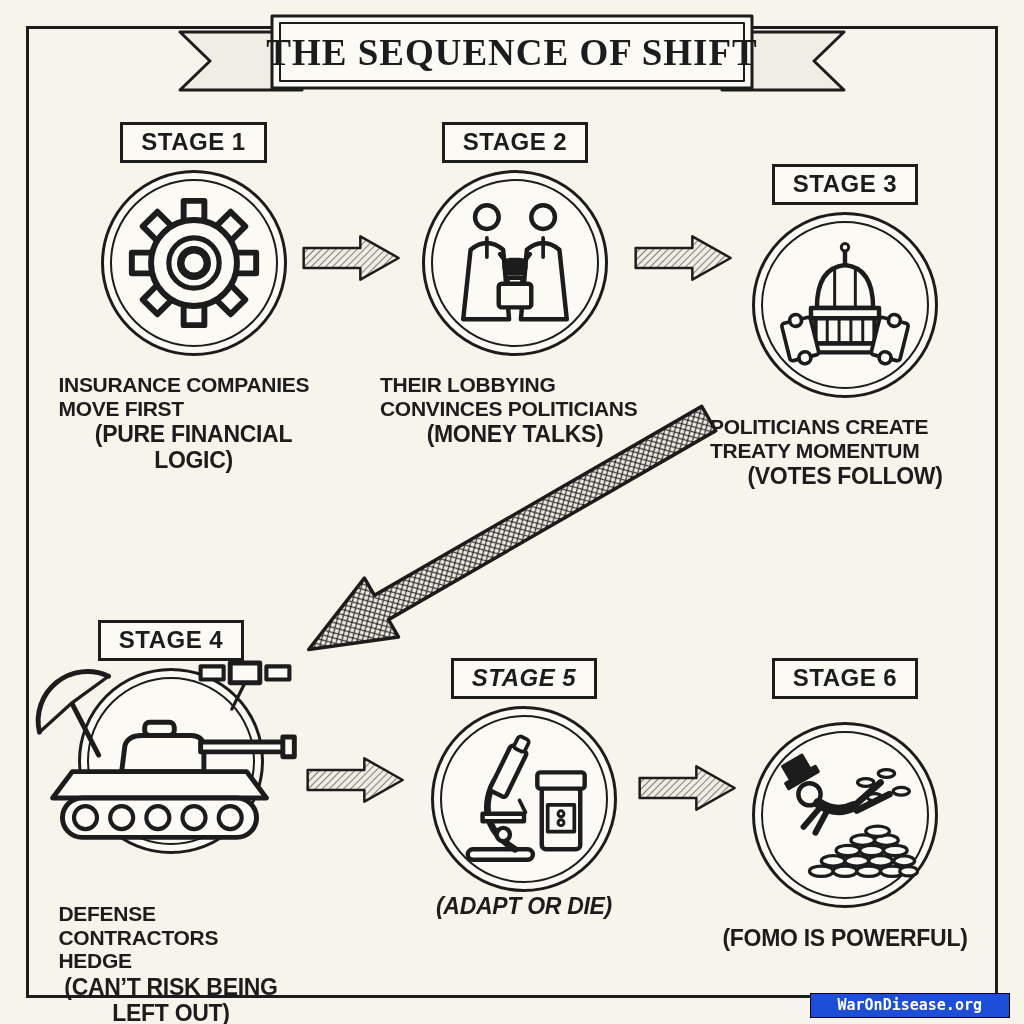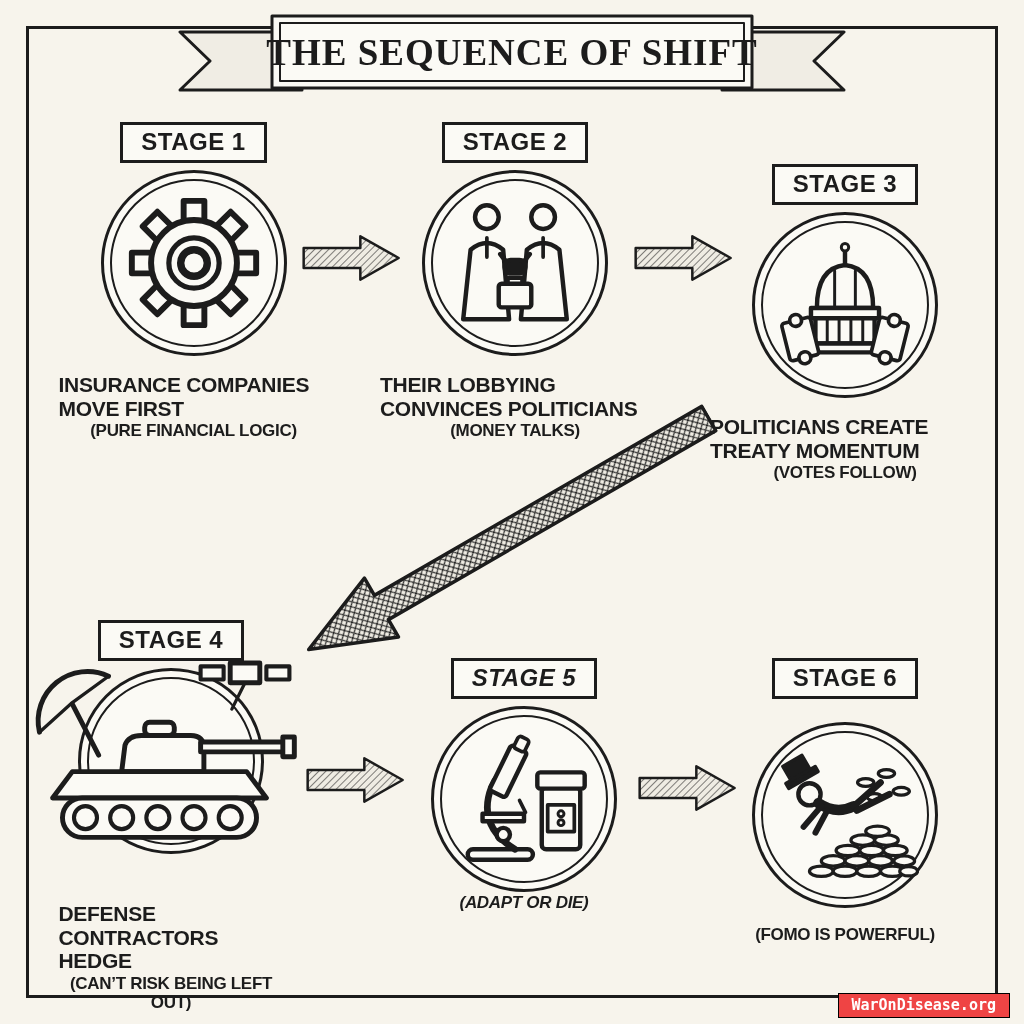--- a/index.html
+++ b/index.html
@@ -63,40 +63,40 @@
   .icon-art-big{
     position:absolute;left:-58px;top:-18px;
     width:296px;height:206px;color:var(--ink);z-index:2;
   }
   .caption{
     margin-top:17px;width:270px;text-align:left;
     font-weight:700;font-size:21px;line-height:1.12;letter-spacing:-.3px;
   }
   .subcaption{
     width:270px;text-align:center;
-    font-weight:700;font-size:17px;line-height:1.15;letter-spacing:-.3px;
+    font-weight:700;font-size:23px;line-height:1.15;letter-spacing:-.3px;
     margin-top:1px;
   }
   .stage--4 .caption{margin-top:48px;width:225px;}
   .stage--4 .subcaption{width:225px;}
   
   .arrow{position:absolute;}
   .arrow svg{display:block;}
   .arrow-diag{
     left:272px;top:495px;width:470px;height:80px;
     transform:rotate(150deg);transform-origin:center;
   }
   
   .watermark{
     position:absolute;right:14px;bottom:6px;
-    background:#ef4444;color:#ffffff;
+    background:#1d4ed8;color:#ffffff;
     border:1px solid #000;
     font-family:"DejaVu Sans Mono",monospace;
     font-weight:700;font-size:15px;
-    padding:2px 13px 3px;
+    padding:2px 27px 3px;
     z-index:5;
   }
 </style>
 </head>
 <body>
 
 <div class="page">
   <div class="frame"></div>
 
   <div class="banner">

